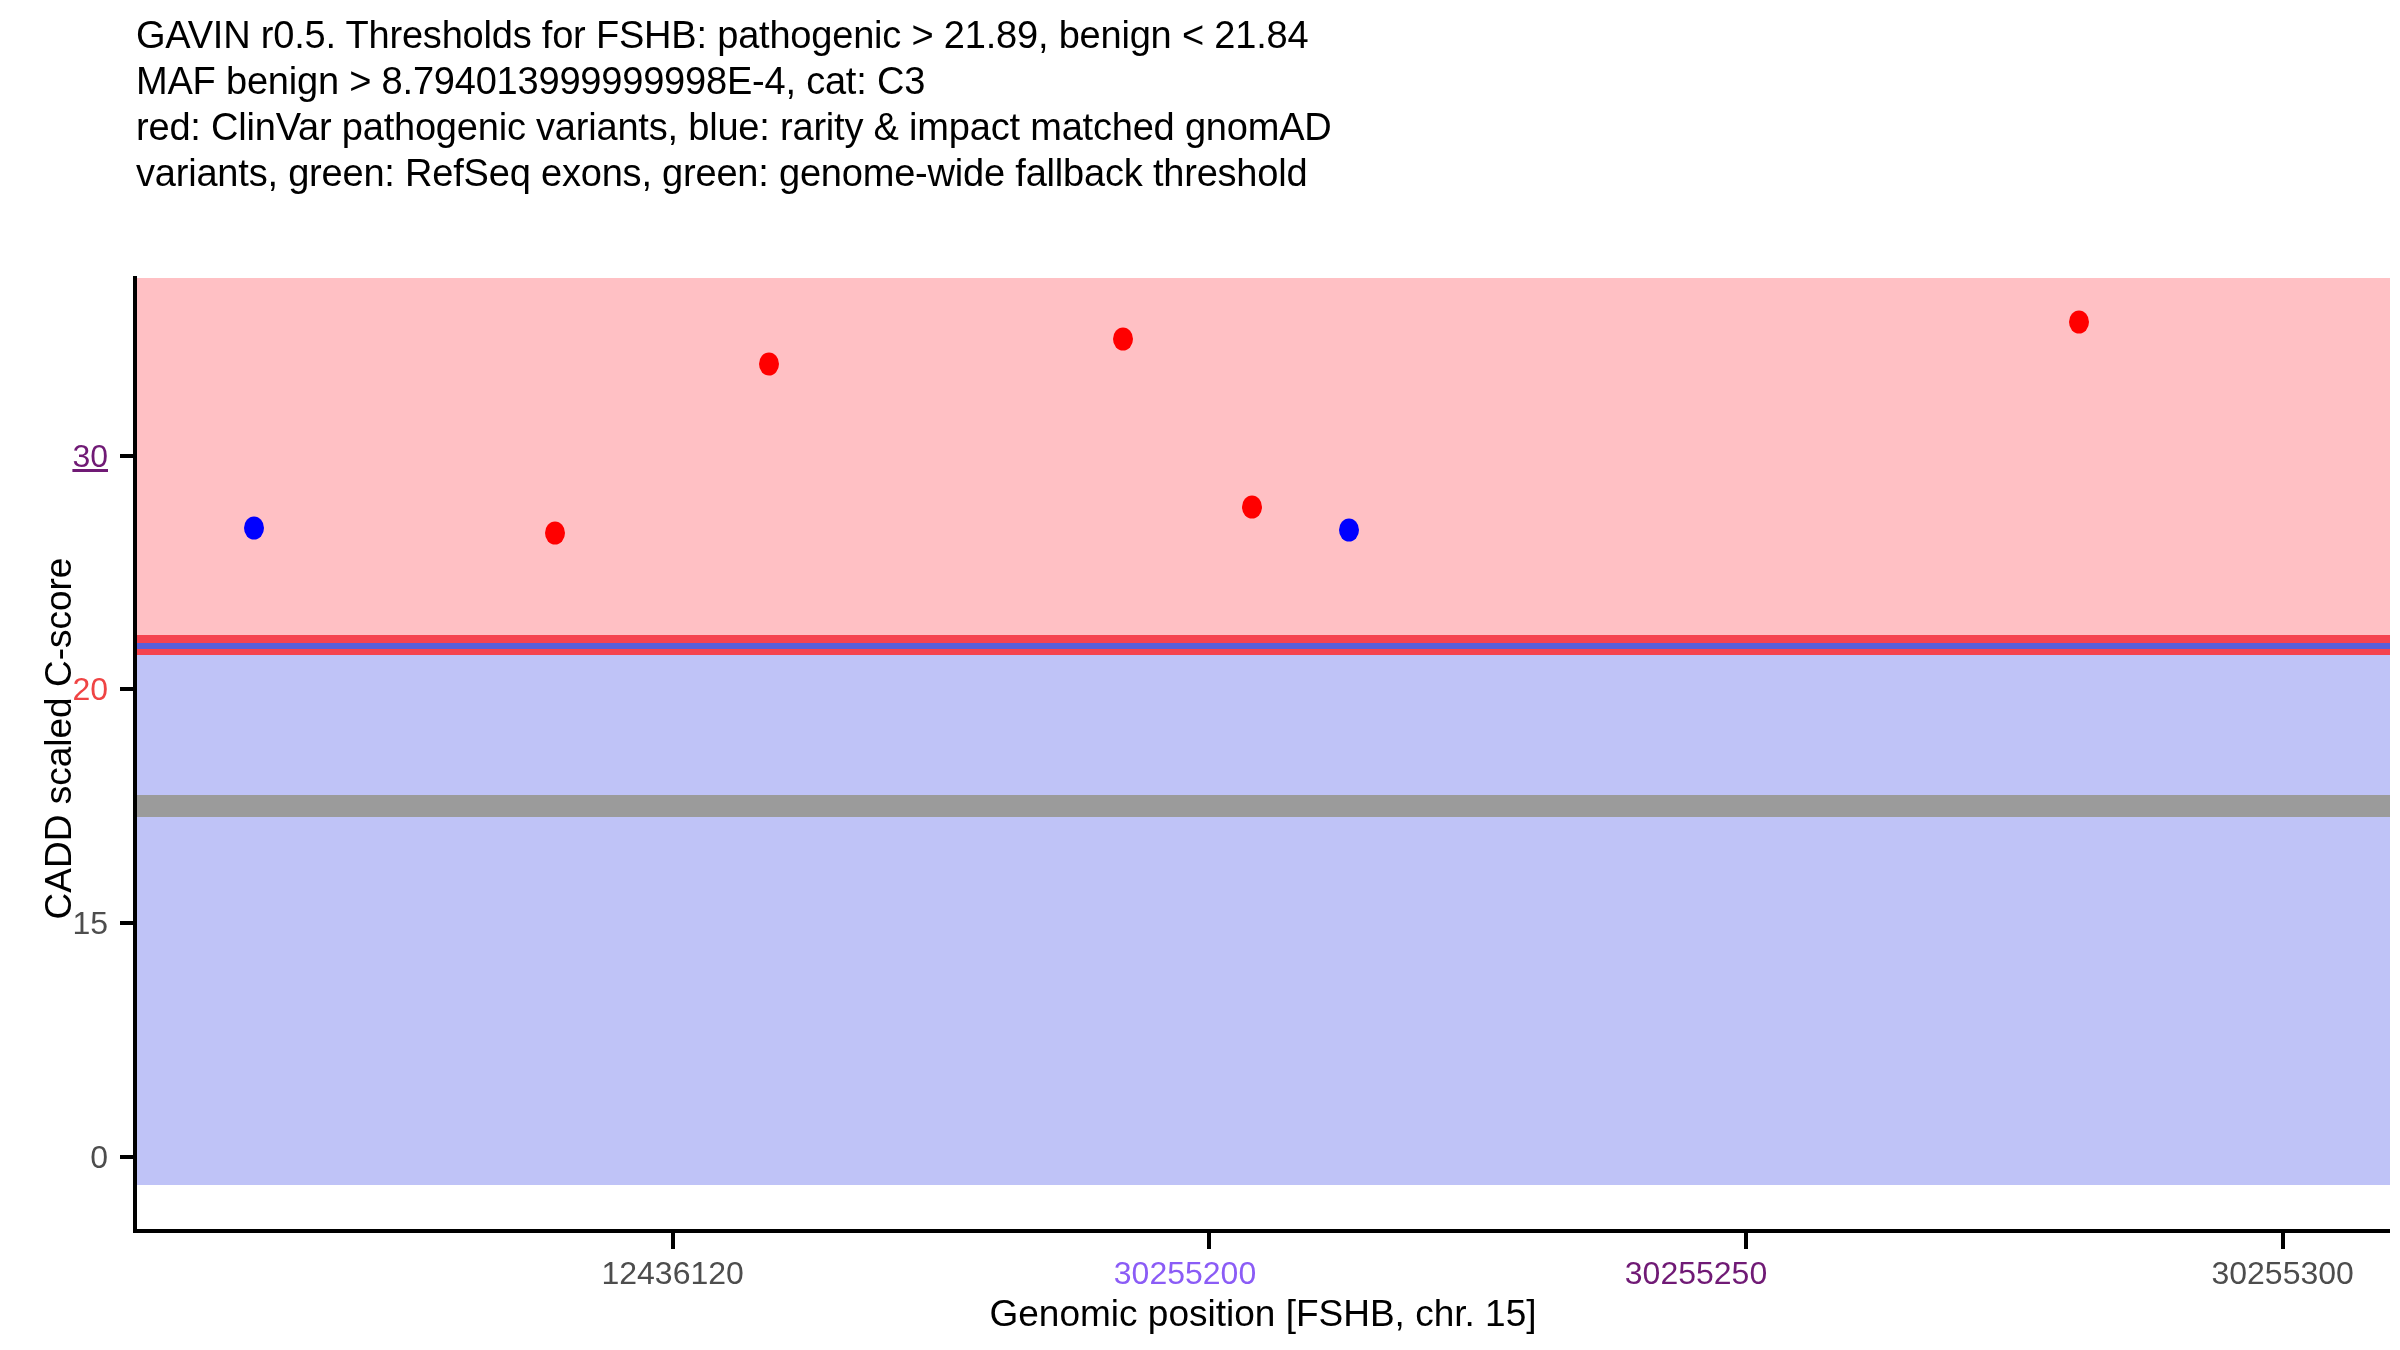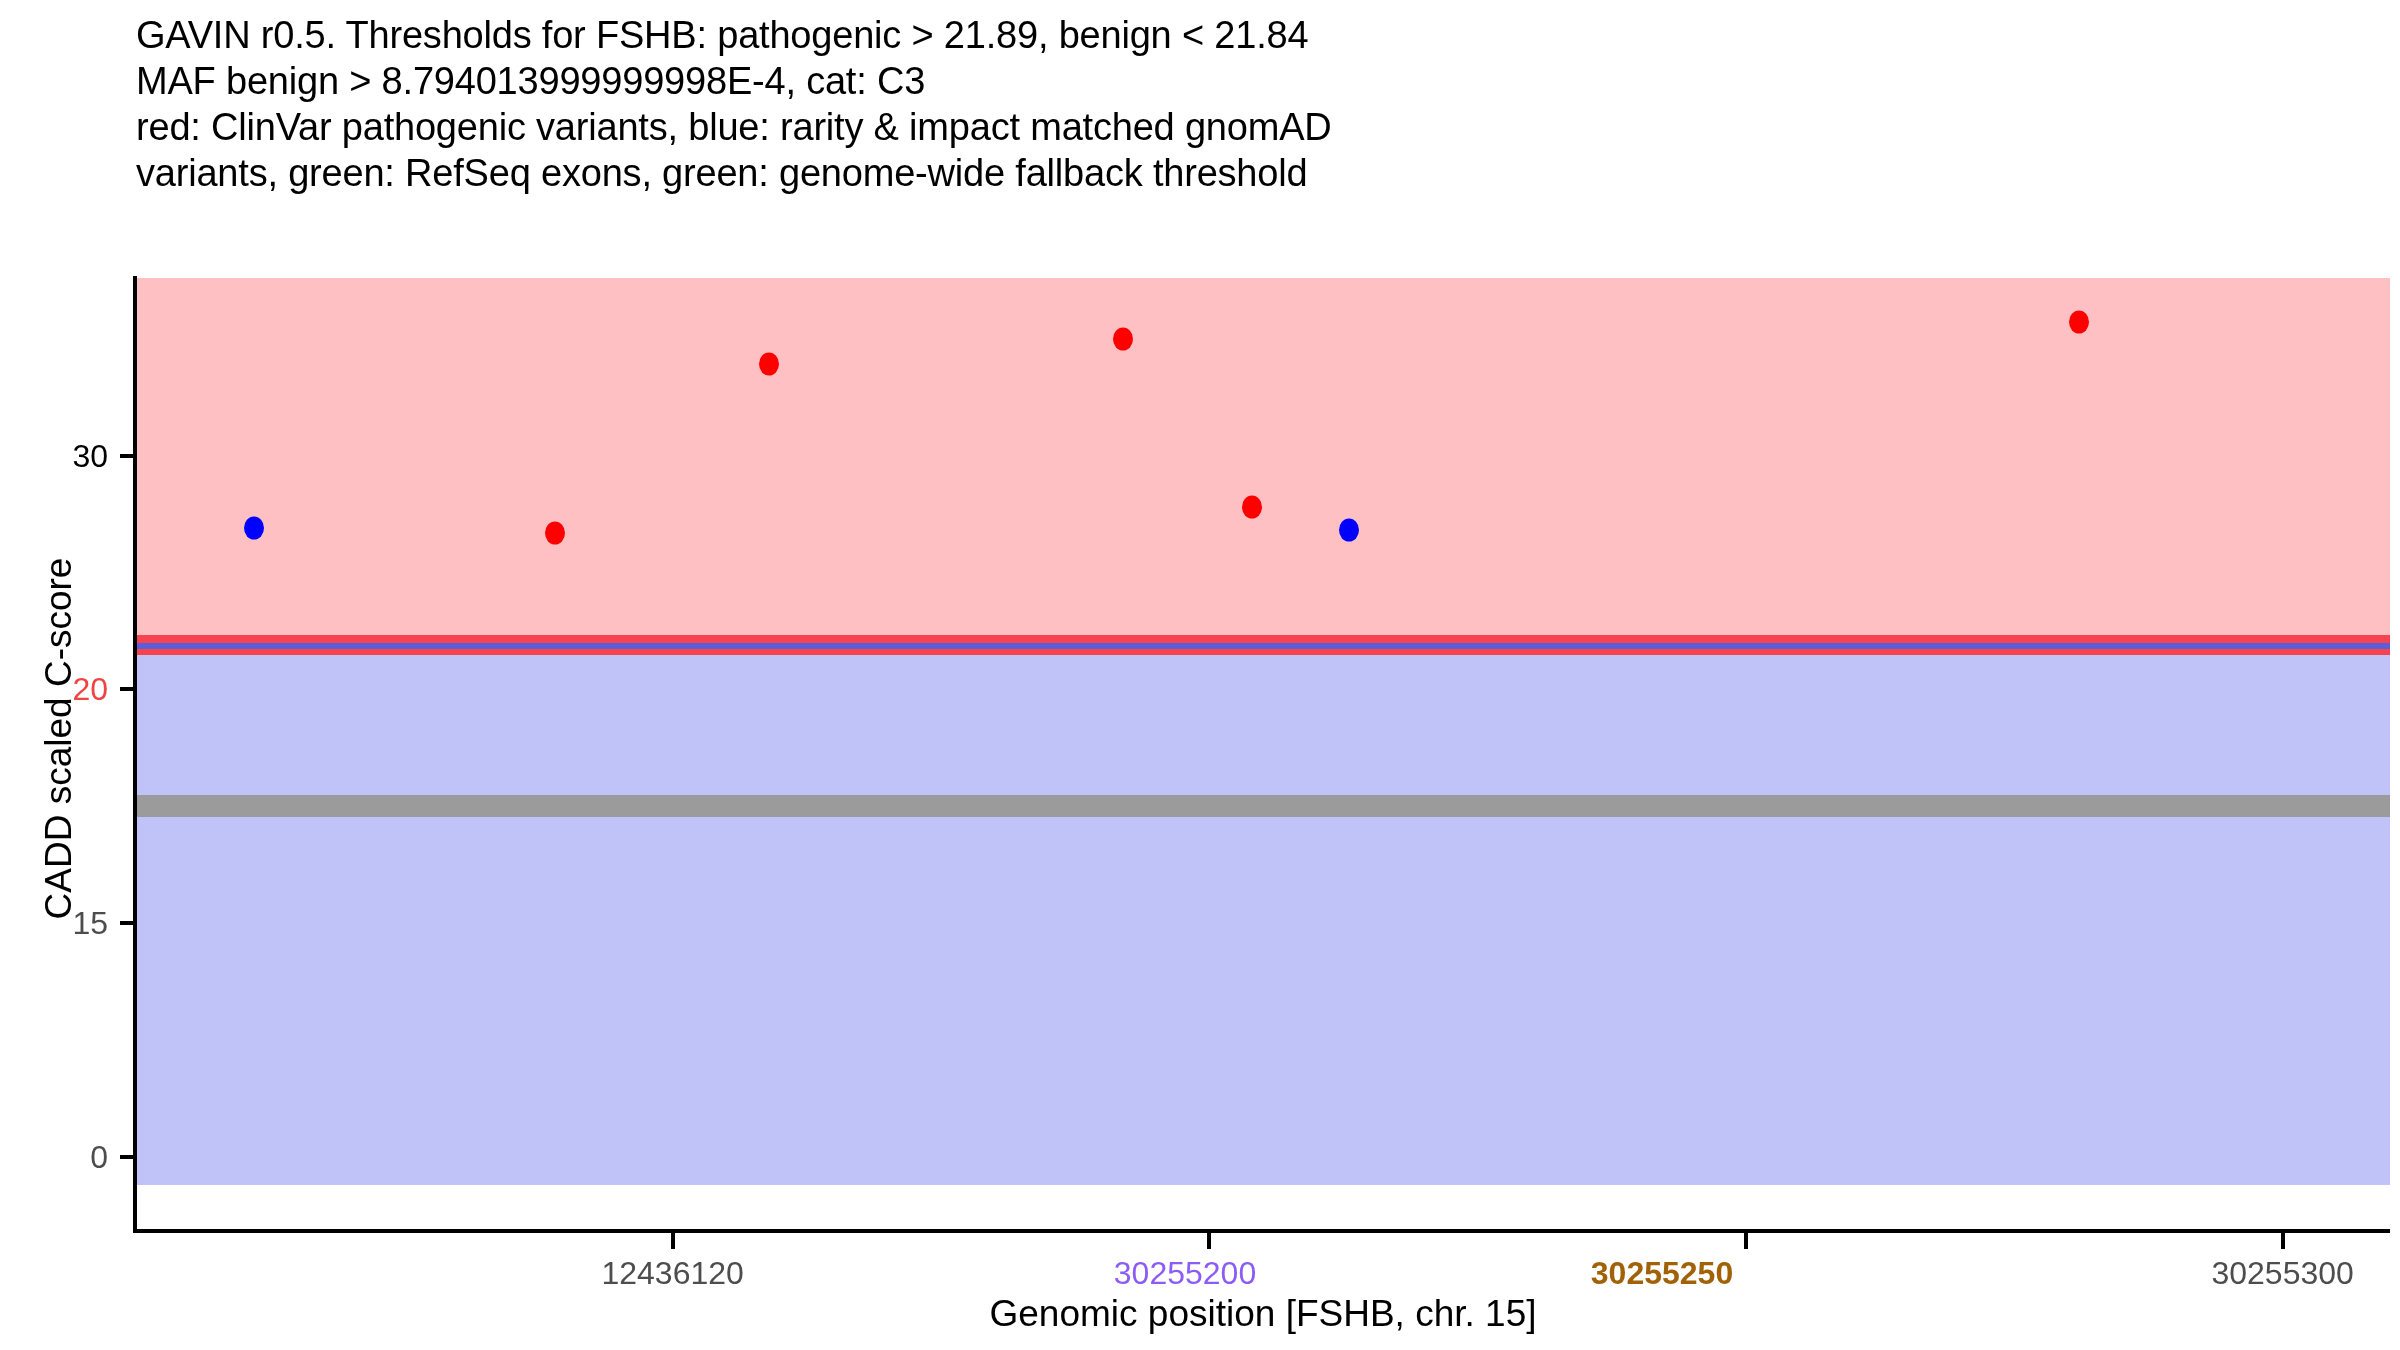--- a/index.html
+++ b/index.html
@@ -173,29 +173,29 @@
   <div id="x-axis-line"></div>
 
   <div id="y-ticks">
       <div class="y-tick-mark" style="top: 1154.95px;"></div>
       <div class="y-tick-label" style="top: 1156.95px; color: rgb(77, 77, 77);">0</div>
       <div class="y-tick-mark" style="top: 921.186px;"></div>
       <div class="y-tick-label" style="top: 923.186px; color: rgb(77, 77, 77);">15</div>
       <div class="y-tick-mark" style="top: 687.423px;"></div>
       <div class="y-tick-label" style="top: 689.423px; color: #ef4444;">20</div>
       <div class="y-tick-mark" style="top: 453.66px;"></div>
-      <div class="y-tick-label" style="top: 455.66px; color: #000000;">30</div>
+      <div class="y-tick-label" style="top: 455.66px; color: #701a75; text-decoration: underline;">30</div>
     </div>
   <div id="x-ticks">
       <div class="x-tick-mark" style="left: 670.667px;"></div>
       <div class="x-tick-label" style="left: 672.667px; color: rgb(77, 77, 77);">12436120</div>
       <div class="x-tick-mark" style="left: 1207.33px;"></div>
       <div class="x-tick-label" style="left: 1185px; color: #8b5cf6;">30255200</div>
       <div class="x-tick-mark" style="left: 1744px;"></div>
-      <div class="x-tick-label" style="left: 1662px; color: #a16207; font-weight: bold;">30255250</div>
+      <div class="x-tick-label" style="left: 1696px; color: #701a75;">30255250</div>
       <div class="x-tick-mark" style="left: 2280.67px;"></div>
       <div class="x-tick-label" style="left: 2282.67px; color: rgb(77, 77, 77);">30255300</div>
     </div>
 
   <div id="y-axis-title">CADD scaled C-score</div>
   <div id="x-axis-title">Genomic position [FSHB, chr. 15]</div>
 
 </div>
 
 </body></html>

